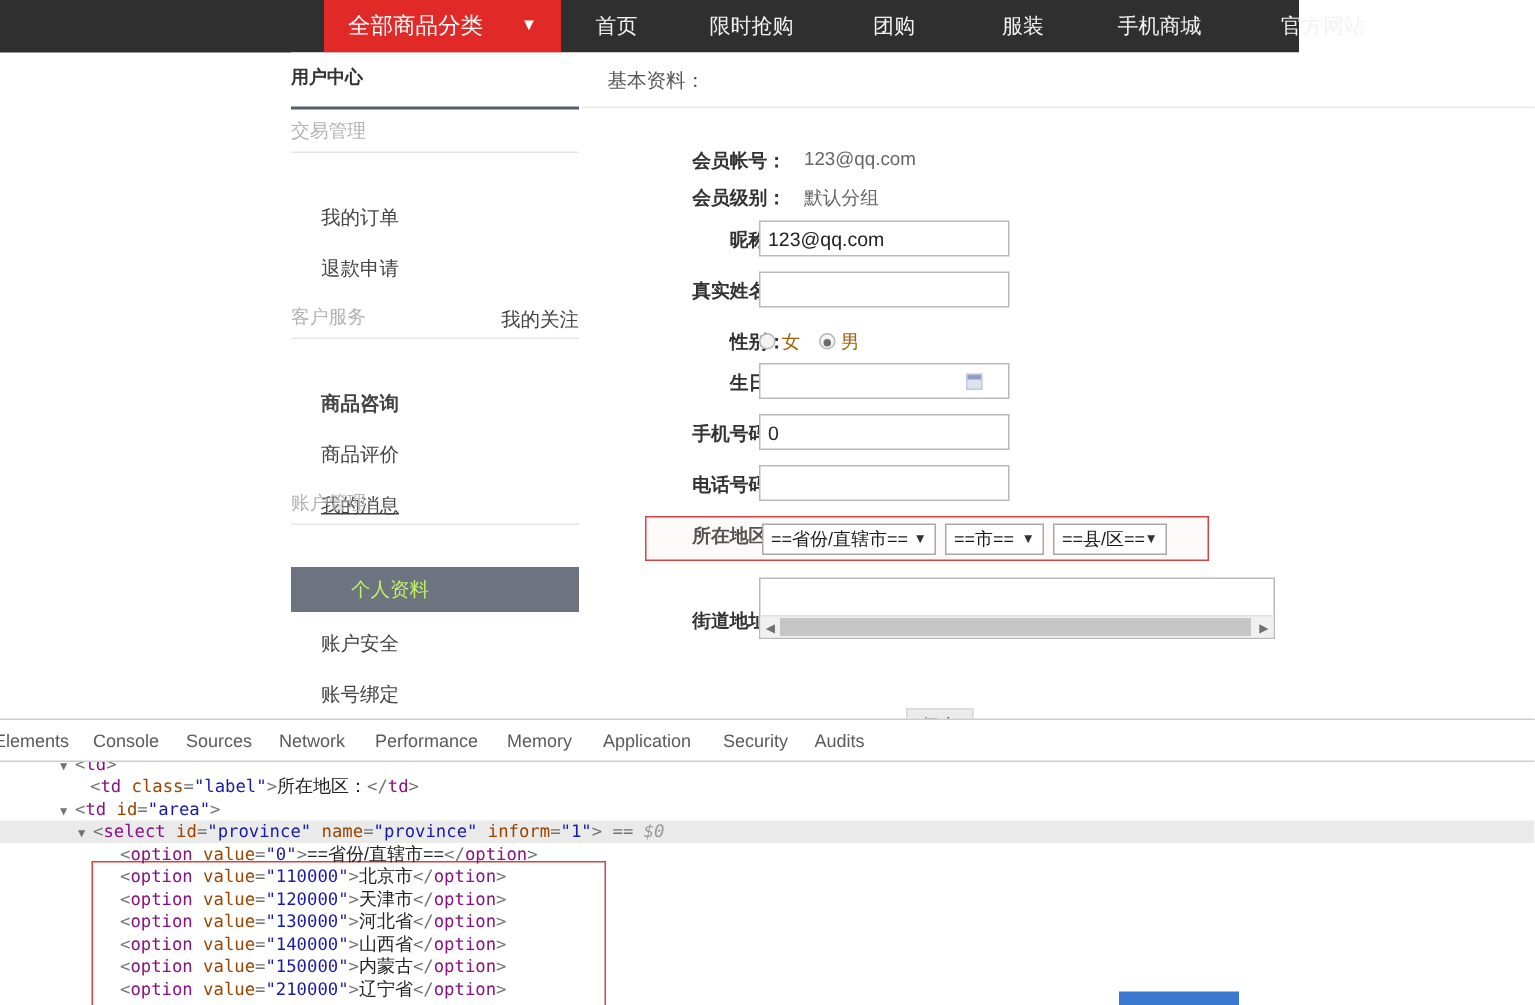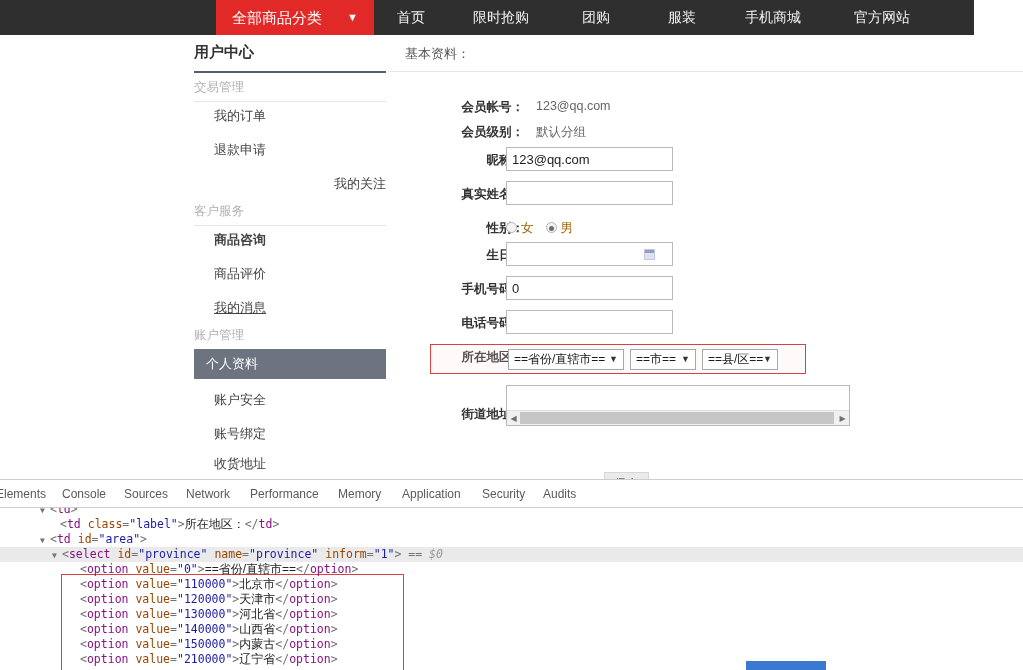--- a/index.html
+++ b/index.html
@@ -7,21 +7,21 @@
     margin: 0; padding: 0;
     width: 1023px; height: 670px;
     overflow: hidden;
     background: #ffffff;
     font-family: "Liberation Sans", "DejaVu Sans", sans-serif;
   }
 
   
   #topnav {
     position: absolute; left: 0; top: 0;
-    width: 974px; height: 35px;
+    width: 866px; height: 35px;
     background: #2f2f2f;
   }
   #cat-btn {
     position: absolute; left: 216px; top: 0;
     width: 158px; height: 35px;
     background: #e12a28;
     color: #ffffff;
     font-size: 15px;
     line-height: 35px;
     padding-left: 16px;
@@ -42,21 +42,21 @@
   }
 
   
   #sidebar {
     position: absolute; left: 194px; top: 35px;
     width: 194px; height: 440px;
     background: #ffffff;
   }
   #uc-title {
     position: absolute; left: 0; top: 8px;
-    font-size: 15px; font-weight: bold; color: #333333;
+    font-size: 12px; font-weight: bold; color: #333333;
   }
   #uc-rule {
     position: absolute; left: 0; top: 36px;
     width: 192px; height: 2px; background: #555f6b;
   }
   .side-group {
     position: absolute; left: 0;
     font-size: 12.5px; color: #b3b3b3;
     white-space: nowrap;
   }
@@ -65,25 +65,26 @@
     width: 192px; height: 1px; background: #e6e6e6;
   }
   .side-item {
     position: absolute; left: 0;
     width: 192px; height: 30px;
     font-size: 13px; color: #444444;
     line-height: 30px;
     padding-left: 20px;
     white-space: nowrap;
     cursor: pointer;
+    margin-top: 29px;
   }
   .side-item.active {
     background: #6e7380;
-    color: #ffffff;
-    padding-left: 12px;
+    color: #bef264;
+    padding-left: 40px;
   }
 
   
   #main {
     position: absolute; left: 388px; top: 35px;
     width: 635px; height: 440px;
     background: #ffffff;
   }
   #main-head {
     position: absolute; left: 0; top: 0;

